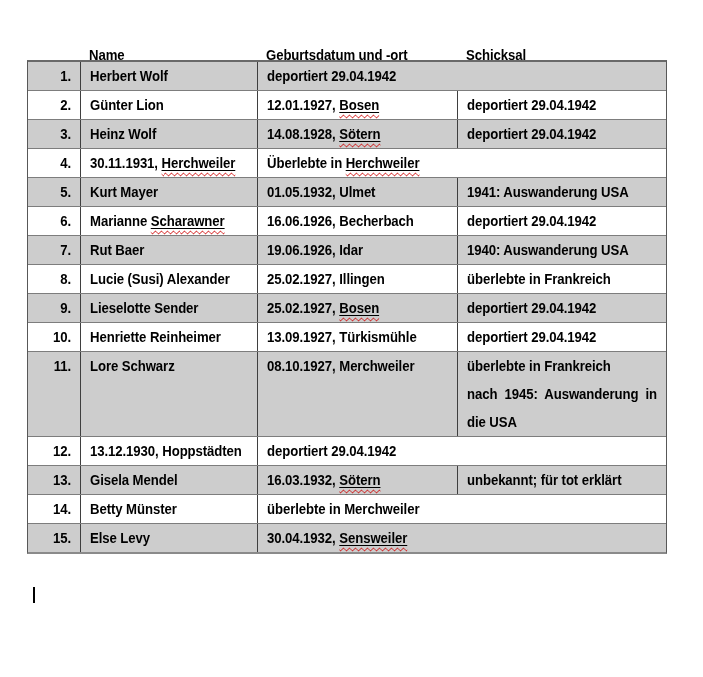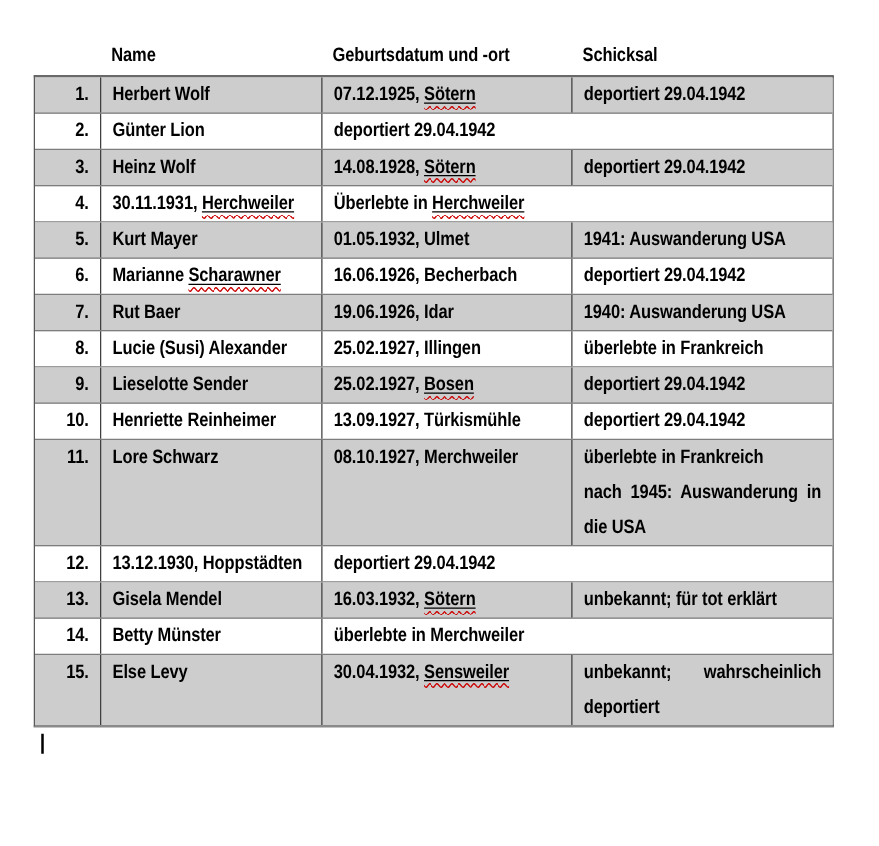--- a/index.html
+++ b/index.html
@@ -24,21 +24,21 @@
   }
   .fit p { margin: 0; text-align: justify; }
   .fit p:empty { display: none; }
 
   
   .thead {
     position: absolute; top: 31px; left: 27px;
     display: grid;
     grid-template-columns: 53px 177px 200px 208px;
   }
-  .thead .hcell { padding: 0 9px; }
+  .thead .hcell { padding: 0 9px; margin-top: 10px; }
 
   
   .table {
     position: absolute; top: 60px; left: 27px;
     width: 638px;
     border-top: 2px solid #696969;
     border-bottom: 2px solid #8a8a8a;
     border-left: 1px solid #585858;
     border-right: 1px solid #585858;
     background: #ffffff;
@@ -100,35 +100,35 @@
   <div class="table">
 
     <div class="row alt">
       <div class="cell num">
           <div class="fit">1.</div>
         </div>
       <div class="cell">
           <div class="fit"><span>Herbert Wolf</span><span class="wavy"><span class="u"></span></span></div>
         </div>
       <div class="cell">
-          <div class="fit"><span>07.12.1925, </span><span class="wavy"><span class="u">Sötern</span></span></div>
-        </div>
-      <div class="cell">
           <div class="fit">
             <p><span>deportiert 29.04.1942</span><span class="wavy"><span class="u"></span></span></p>
           </div>
         </div>
     </div>
 
     <div class="row">
       <div class="cell num">
           <div class="fit">2.</div>
         </div>
       <div class="cell">
           <div class="fit"><span>Günter Lion</span><span class="wavy"><span class="u"></span></span></div>
+        </div>
+      <div class="cell">
+          <div class="fit"><span>12.01.1927, </span><span class="wavy"><span class="u">Bosen</span></span></div>
         </div>
       <div class="cell">
           <div class="fit">
             <p><span>deportiert 29.04.1942</span><span class="wavy"><span class="u"></span></span></p>
           </div>
         </div>
     </div>
 
     <div class="row alt">
       <div class="cell num">
@@ -329,24 +329,19 @@
     <div class="row alt">
       <div class="cell num">
           <div class="fit">15.</div>
         </div>
       <div class="cell">
           <div class="fit"><span>Else Levy</span><span class="wavy"><span class="u"></span></span></div>
         </div>
       <div class="cell">
           <div class="fit"><span>30.04.1932, </span><span class="wavy"><span class="u">Sensweiler</span></span></div>
         </div>
-      <div class="cell">
-          <div class="fit">
-            <p><span>unbekannt; wahrscheinlich deportiert</span><span class="wavy"><span class="u"></span></span></p>
-          </div>
-        </div>
     </div>
 
   </div>
 
   <div class="caret"></div>
 
 </div>
 
 </body></html>

